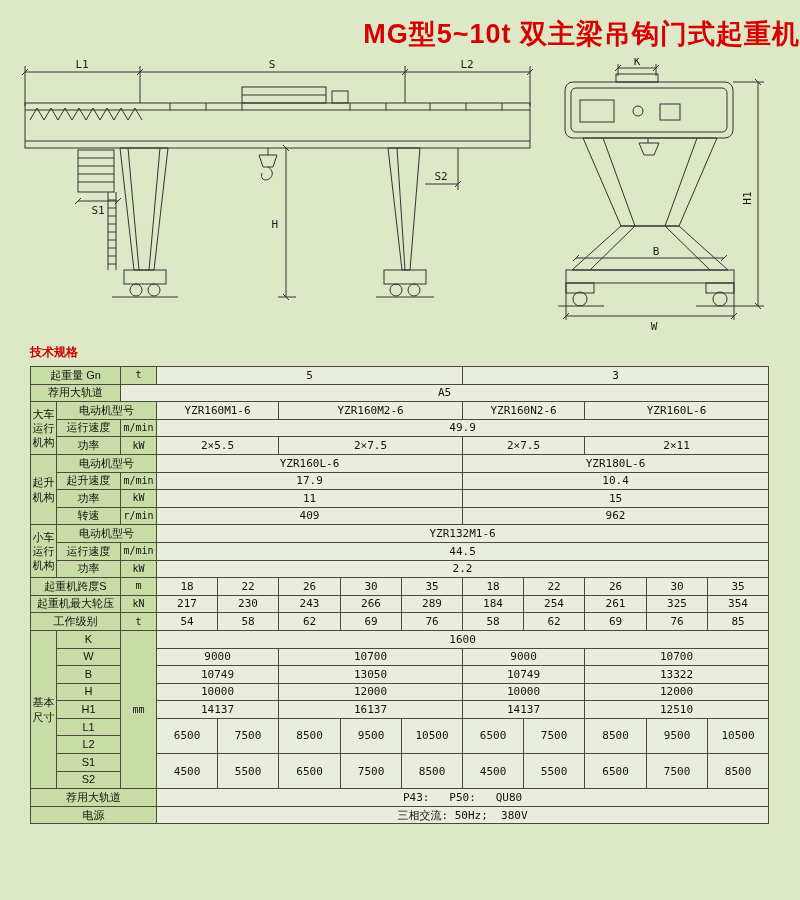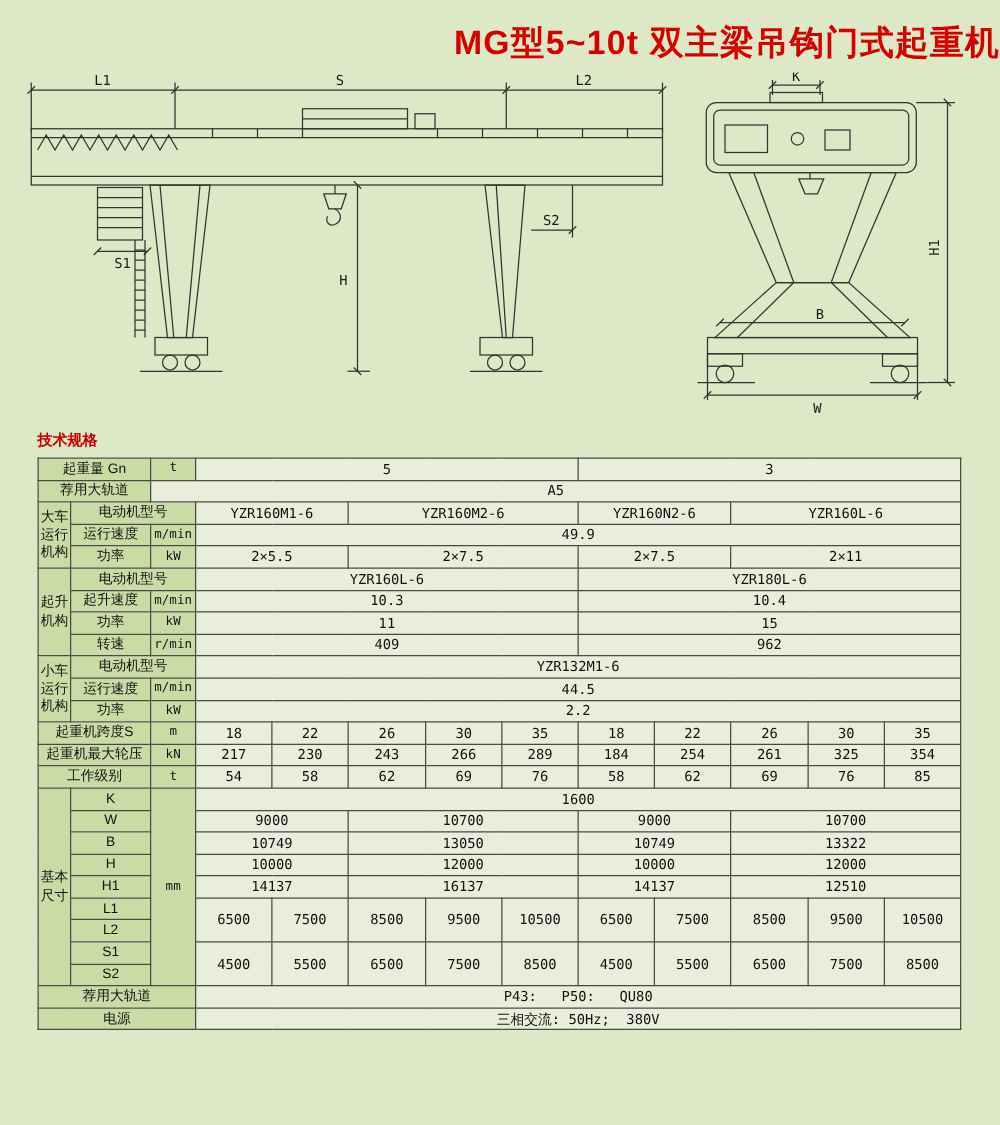--- a/index.html
+++ b/index.html
@@ -219,21 +219,21 @@
       <tr>
         <td rowspan="4" class="group">起升
 机构</td>
         <td colspan="2" class="label">电动机型号</td>
         <td colspan="5" class="data">YZR160L-6</td>
         <td colspan="5" class="data">YZR180L-6</td>
       </tr>
       <tr>
         <td class="label">起升速度</td>
         <td class="unit">m/min</td>
-        <td colspan="5" class="data">10.3</td>
+        <td colspan="5" class="data">17.9</td>
         <td colspan="5" class="data">10.4</td>
       </tr>
       <tr>
         <td class="label">功率</td>
         <td class="unit">kW</td>
         <td colspan="5" class="data">11</td>
         <td colspan="5" class="data">15</td>
       </tr>
       <tr>
         <td class="label">转速</td>

